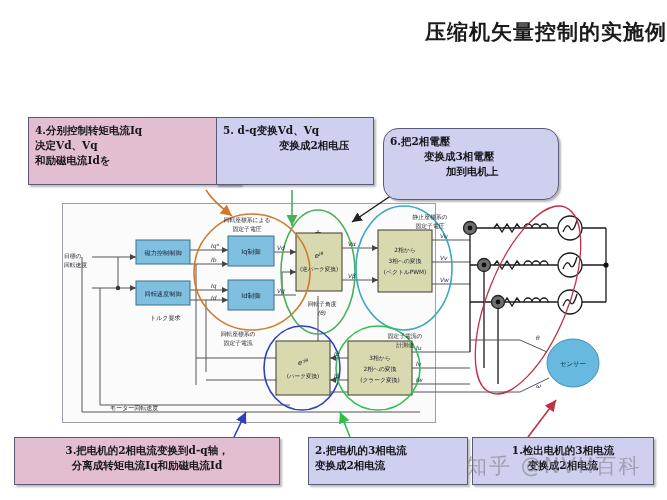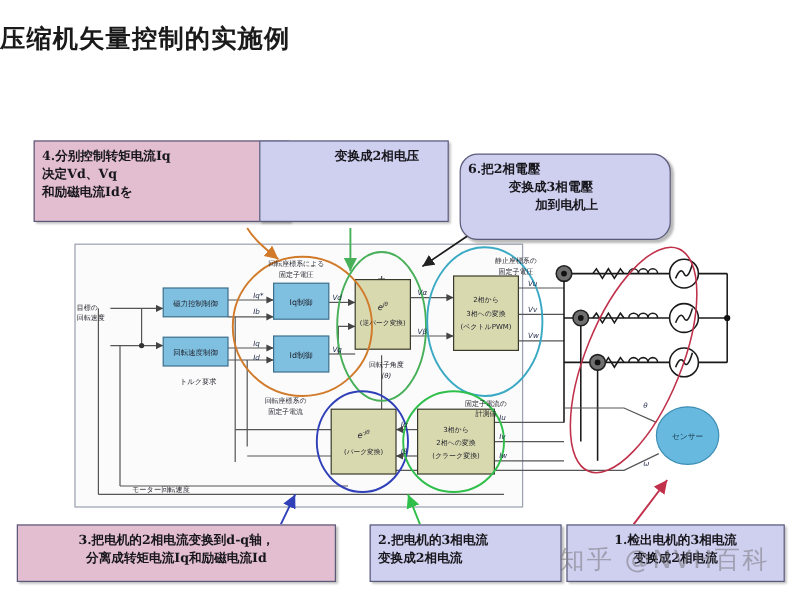--- a/index.html
+++ b/index.html
@@ -7,21 +7,21 @@
     width:667px;height:500px;
     background:#ffffff;
     font-family:"DejaVu Sans","Liberation Sans",sans-serif;
     overflow:hidden;
     position:relative;
   }
   #stage{position:relative;width:667px;height:500px;}
 
   .title{
     position:absolute;left:0;top:18px;width:667px;
-    text-align:left;
+    text-align:right;
     font-family:"DejaVu Serif","Liberation Serif",serif;
     font-size:21px;font-weight:bold;color:#1a1a1a;
     letter-spacing:1px;
   }
 
   
   .callout{
     position:absolute;
     box-sizing:border-box;
     border:1px solid #5a5a7a;
@@ -276,20 +276,21 @@
     </g>
   </svg>
 
   <div class="callout pink" id="box4">
     <span class="ln">4.分别控制转矩电流Iq</span>
     <span class="ln">决定Vd、Vq</span>
     <span class="ln">和励磁电流Idを</span>
   </div>
 
   <div class="callout lav" id="box5">
+    <span class="ln">5. d-q变换Vd、Vq</span>
     <span class="ln i2">变换成2相电压</span>
   </div>
 
   <div class="callout lav" id="box6">
     <span class="ln">6.把2相電壓</span>
     <span class="ln i2">变换成3相電壓</span>
     <span class="ln i3">加到电机上</span>
   </div>
 
   <div class="callout pink" id="box3">

